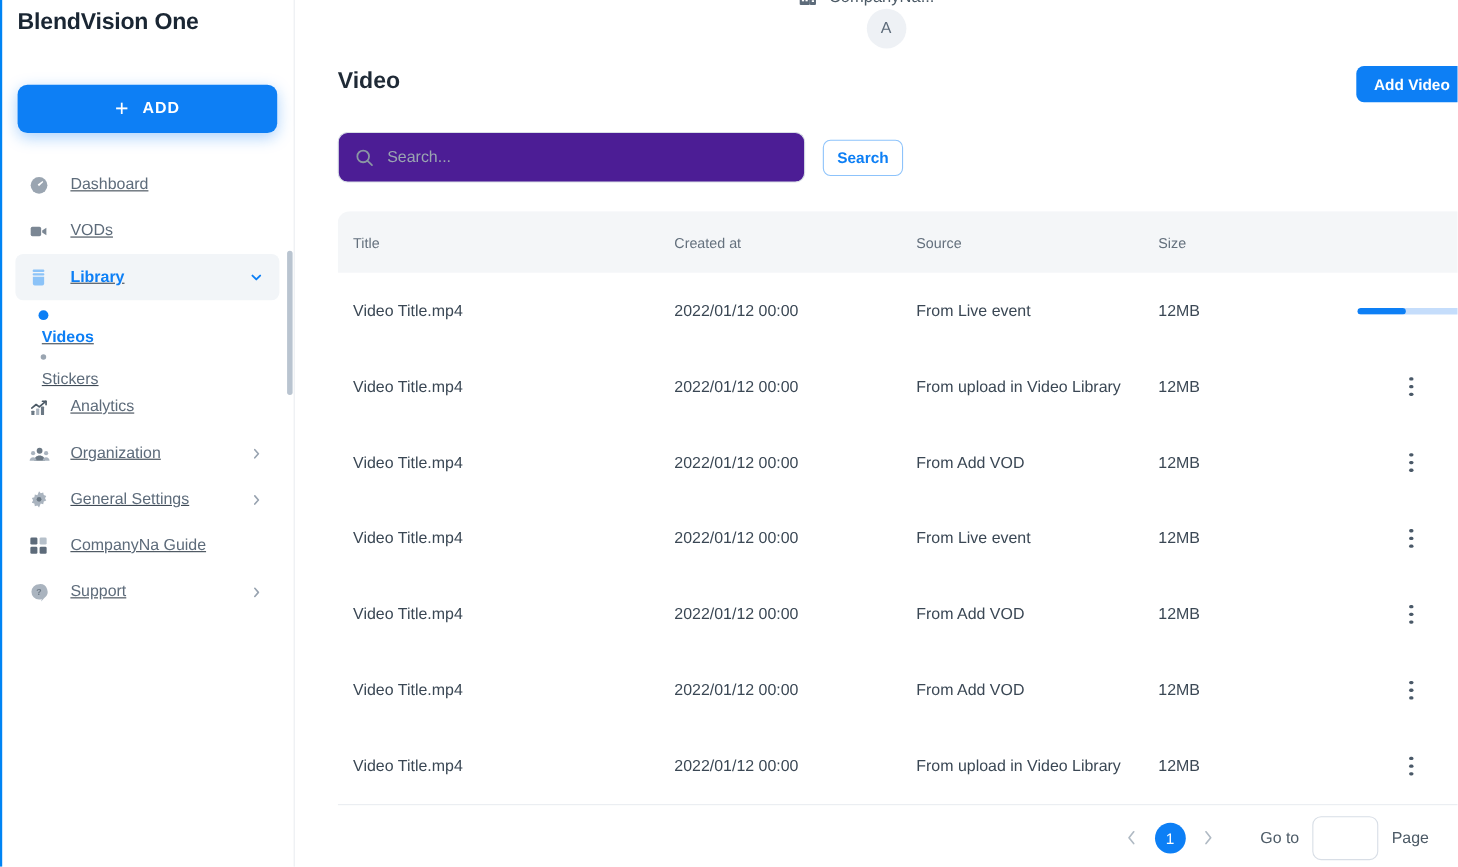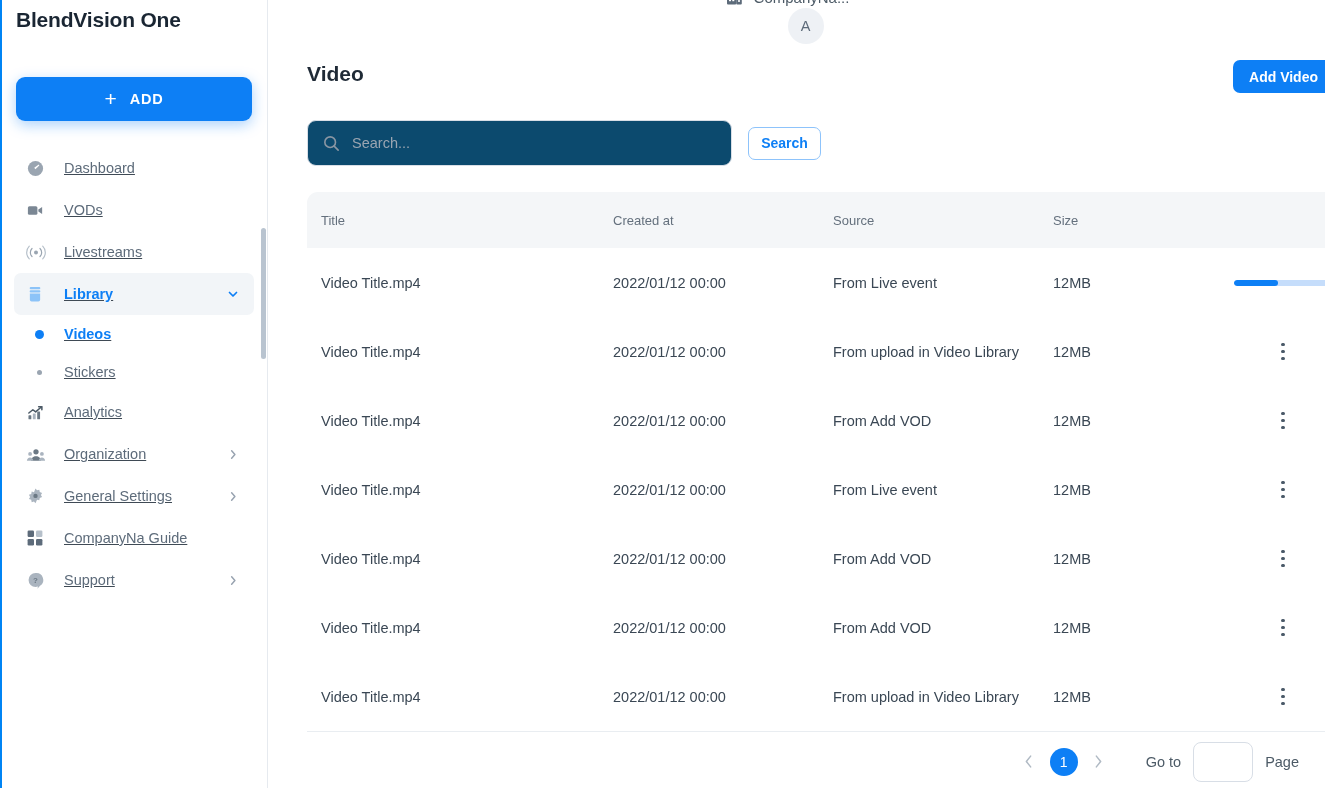--- a/index.html
+++ b/index.html
@@ -63,22 +63,22 @@
   }
   .nav-item .caret {
     position: absolute; right: 14px; color: #98a3b0;
     display: flex; align-items: center;
   }
   .nav-item.active { background: #f2f5f8; }
   .nav-item.active .lbl { color: #0d7ff5; font-weight: bold; }
   .nav-item.active .caret { color: #0d7ff5; }
 
   .sub-item {
-    display: flex; align-items: center; height: 38px;
-    margin: 0 14px; padding: 0 12px; border-radius: 7px; cursor: pointer;
+    display: flex; align-items: flex-start; height: 38px;
+    margin: 0 14px; padding: 0 12px; border-radius: 7px; cursor: pointer; flex-direction: column;
   }
   .sub-item .dot-wrap {
     width: 26px; flex: 0 0 26px; display: flex; align-items: center; justify-content: center;
   }
   .sub-item .dot { width: 5px; height: 5px; border-radius: 50%; background: #9aa5b1; }
   .sub-item.active .dot { width: 9px; height: 9px; background: #0d7ff5; }
   .sub-item .lbl { font-size: 14.5px; color: #5d6b7a; margin-left: 12px; }
   .sub-item.active .lbl { color: #0d7ff5; font-weight: bold; }
 
   
@@ -115,21 +115,21 @@
     position: absolute; right: -9px; top: 60px;
     background: #0d7ff5; color: #fff; border-radius: 7px;
     height: 33px; padding: 0 16px;
     display: flex; align-items: center; justify-content: center;
     font-size: 14px; font-weight: bold; cursor: pointer; white-space: nowrap;
   }
 
   .search-row { position: absolute; left: 39px; top: 120px; display: flex; align-items: center; gap: 16px; }
   .search-box {
     width: 425px; height: 46px; border: 1px solid #d8dee6; border-radius: 9px;
-    display: flex; align-items: center; padding: 0 14px; gap: 11px; background: #0c4a6e;
+    display: flex; align-items: center; padding: 0 14px; gap: 11px; background: #4c1d95;
   }
   .search-box .ph { font-size: 14.5px; color: #9aa5b1; }
   .search-btn {
     width: 73px; height: 33px; border: 1px solid #8dc3fb; border-radius: 7px;
     background: #fff; color: #0d7ff5; font-size: 14px; font-weight: bold;
     display: flex; align-items: center; justify-content: center; cursor: pointer;
   }
 
   
   .card {
@@ -214,30 +214,20 @@
       <div class="nav-item">
         <span class="ic">
           <svg width="19" height="19" viewBox="0 0 20 20">
               <rect x="2" y="5.5" width="10" height="9" rx="1.6" fill="#7b8794"></rect>
               <path fill="#7b8794" d="M13 9l4-2.6v7.2L13 11z"></path>
             </svg>
         </span>
         <span class="lbl">VODs</span>
       </div>
 
-      <div class="nav-item">
-        <span class="ic">
-          <svg width="20" height="19" viewBox="0 0 22 20">
-            <circle cx="11" cy="10" r="2.2" fill="#9aa5b1"></circle>
-            <path d="M6.6 5.6a6.2 6.2 0 000 8.8M15.4 5.6a6.2 6.2 0 010 8.8" stroke="#9aa5b1" stroke-width="1.3" fill="none" stroke-linecap="round"></path>
-            <path d="M3.6 3a10 10 0 000 14M18.4 3a10 10 0 010 14" stroke="#b6c0ca" stroke-width="1.3" fill="none" stroke-linecap="round"></path>
-          </svg>
-        </span>
-        <span class="lbl">Livestreams</span>
-      </div>
 
       <div class="nav-item active">
         <span class="ic">
           <svg width="18" height="19" viewBox="0 0 18 20">
             <rect x="3.4" y="2.2" width="11.2" height="2.4" rx="1.1" fill="#8cc3f8"></rect>
             <rect x="3.4" y="5.6" width="11.2" height="2.2" rx="1" fill="#8cc3f8"></rect>
             <path d="M3.6 9h10.8v6.6a1.8 1.8 0 01-1.8 1.8H5.4a1.8 1.8 0 01-1.8-1.8z" fill="#8cc3f8"></path>
           </svg>
         </span>
         <span class="lbl">Library</span>

